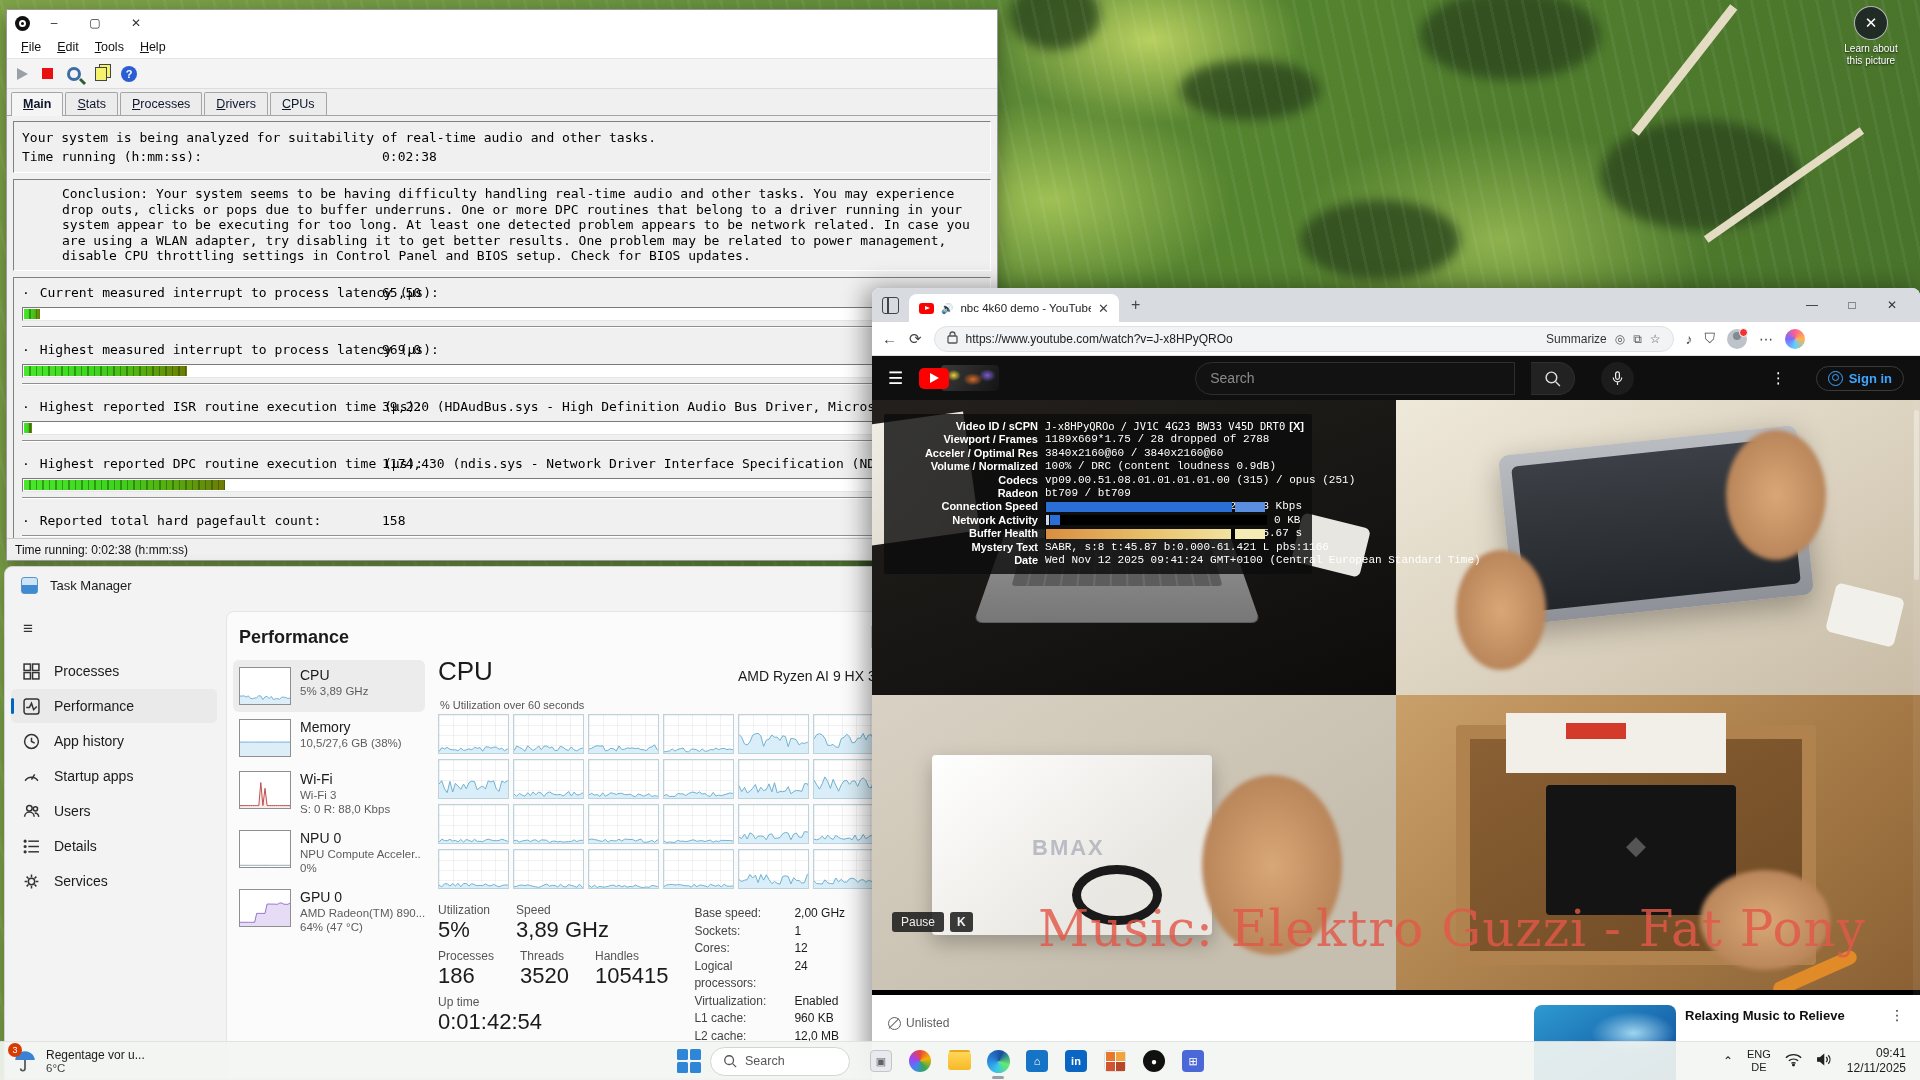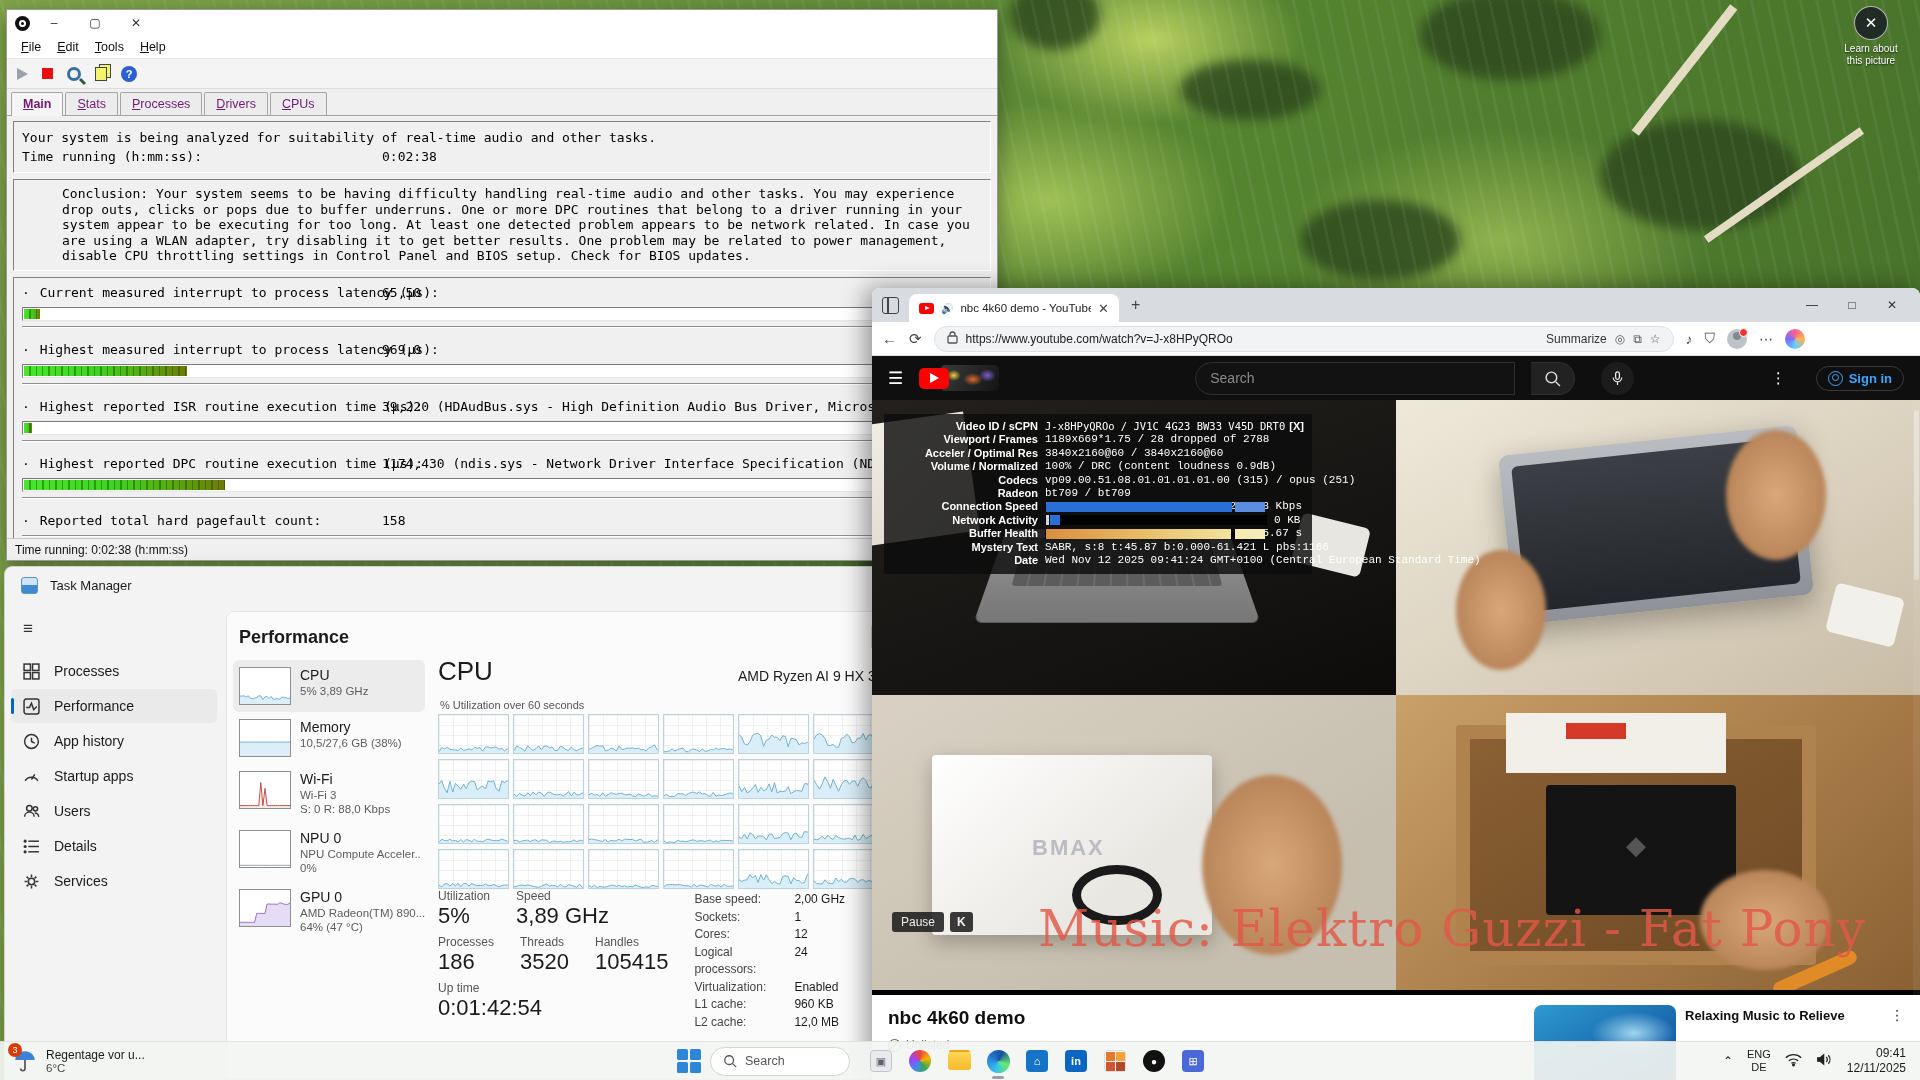--- a/index.html
+++ b/index.html
@@ -36,21 +36,21 @@
   .lm-menu { display:inline-block; font-size:12.5px; color:#111; padding:2px 8px; }
   .lm-menu::first-letter { text-decoration:underline; }
   .lm-toolbar { height:30px; background:#f4f4f4; border-bottom:1px solid #dcdcdc; display:flex; align-items:center; gap:14px; padding:0 10px; }
   .tb-play { width:0; height:0; border-left:11px solid #9aa0a6; border-top:6px solid transparent; border-bottom:6px solid transparent; }
   .tb-stop { width:11px; height:11px; background:#e81010; }
   .tb-analyze { width:14px; height:14px; border:3px solid #3a6ea5; border-radius:50%; position:relative; }
   .tb-analyze::after { content:""; position:absolute; width:7px; height:3px; background:#2f5d3a; transform:rotate(45deg); left:9px; top:10px; }
   .tb-copy { width:12px; height:14px; background:#f3f370; border:1.5px solid #444; position:relative; box-shadow:4px -3px 0 -1px #f3f370, 4px -3px 0 0 #444; }
   .tb-help { width:16px; height:16px; border-radius:50%; background:#2a5fd4; color:#fff; font-size:11px; font-weight:bold; display:flex; align-items:center; justify-content:center; }
   .lm-tabs { height:27px; background:#f0f0f0; display:flex; align-items:flex-end; padding:0 4px; gap:2px; border-bottom:1px solid #a5a5a5; }
-  .lm-tab { display:inline-block; font-size:12.5px; color:#701a75; padding:4px 11px; border:1px solid #a5a5a5; border-bottom:none; background:#ececec; border-radius:2px 2px 0 0; }
+  .lm-tab { display:inline-block; font-size:12.5px; color:#0f172a; padding:4px 11px; border:1px solid #a5a5a5; border-bottom:none; background:#ececec; border-radius:2px 2px 0 0; }
   .lm-tab::first-letter { text-decoration:underline; }
   .lm-tab.active { background:#f5f5f5; position:relative; top:1px; padding-bottom:5px; font-weight:bold; }
   .lm-content { flex:1; padding:5px 6px; display:flex; flex-direction:column; gap:6px; overflow:hidden; font-family:"DejaVu Sans Mono",monospace; font-size:13px; color:#000; }
   .lm-panel { background:#f0f0f0; border:1px solid; border-color:#808080 #fff #fff #808080; padding:6px 8px; }
   .lm-row { display:flex; white-space:nowrap; line-height:19px; }
   .lm-val { position:absolute; left:360px; }
   .lm-rel { position:relative; }
   .lm-conclusion { line-height:15.5px; white-space:pre-wrap;margin-left:40px; }
   .lm-statpanel { flex:1; }
   .stat-block { margin-bottom:13px; }
@@ -89,21 +89,21 @@
   .tm-card .sb { font-size:11.5px; color:#5d5d5d; line-height:14px; white-space:nowrap; }
   .tm-detail { position:absolute; left:201px; top:44px; right:0; bottom:0; padding:0 0 0 10px; }
   .tm-cpu-title { font-size:26px; color:#1b1b1b; display:inline-block; }
   .tm-cpu-sub { position:absolute; right:2px; top:12px; font-size:14px; color:#1b1b1b; white-space:nowrap; }
   .tm-graph-head { display:flex; justify-content:space-between; font-size:11px; color:#555; margin:12px 2px 3px 2px; }
   .core-grid { display:grid; grid-template-columns:repeat(6,71px); grid-auto-rows:40px; gap:5px 4px; }
   .core-cell { background:#fff; border:1px solid #bcd2dc; position:relative; overflow:hidden;
       background-image:linear-gradient(rgba(0,0,0,.05) 1px, transparent 1px),linear-gradient(90deg, rgba(0,0,0,.05) 1px, transparent 1px);
       background-size:14px 10px; }
   .core-cell svg { position:absolute; inset:0; }
-  .tm-stats { display:flex; gap:26px; }
+  .tm-stats { display:flex; gap:26px; margin-top:14px; }
   .tm-kpi .lb { font-size:12px; color:#555; }
   .tm-kpi .vl { font-size:22px; color:#1b1b1b; }
   .tm-kpi { margin-bottom:6px; }
   .tm-kv { display:flex; font-size:12px; line-height:17.5px; }
   .tm-kv .k { width:100px; color:#444; }
   .tm-kv .v { color:#1b1b1b; }
 
   
   #edge { position:absolute; left:872px; top:288px; width:1048px; height:792px; z-index:30;
       border-radius:8px 8px 0 0; box-shadow:-6px 0 24px rgba(0,0,0,.4); overflow:hidden; background:#fff; }
@@ -836,21 +836,20 @@
     <div class="yt-pausehint">
       <span class="pill">Pause</span>
       <span class="key">K</span>
     </div>
     <div class="yt-watermark">Music: Elektro Guzzi - Fat Pony</div>
     <div class="yt-scroll">
         <div class="thumb"></div>
       </div>
   </div>
   <div class="yt-info">
-    <div class="yt-vtitle">nbc 4k60 demo</div>
     <div class="yt-badge">
       <span class="eye"></span>
       <span>Unlisted</span>
     </div>
     <div class="yt-rec">
       <div class="yt-rec-thumb"></div>
       <div class="yt-rec-title">Relaxing Music to Relieve</div>
       <span class="yt-rec-kebab">⋮</span>
     </div>
   </div>

